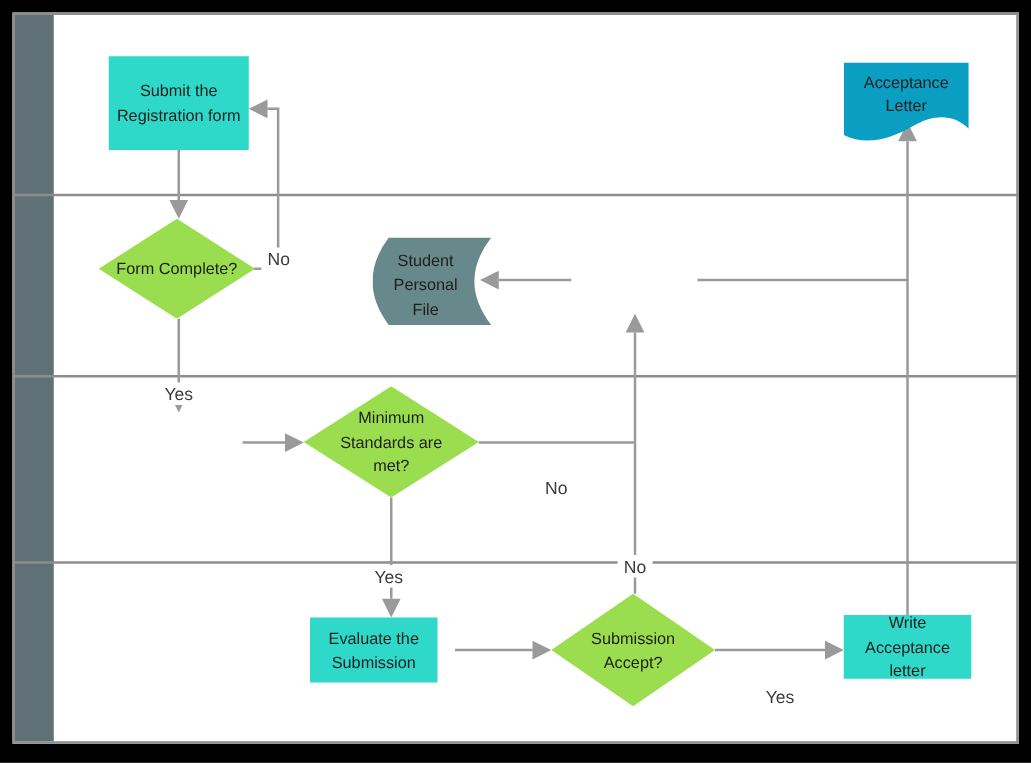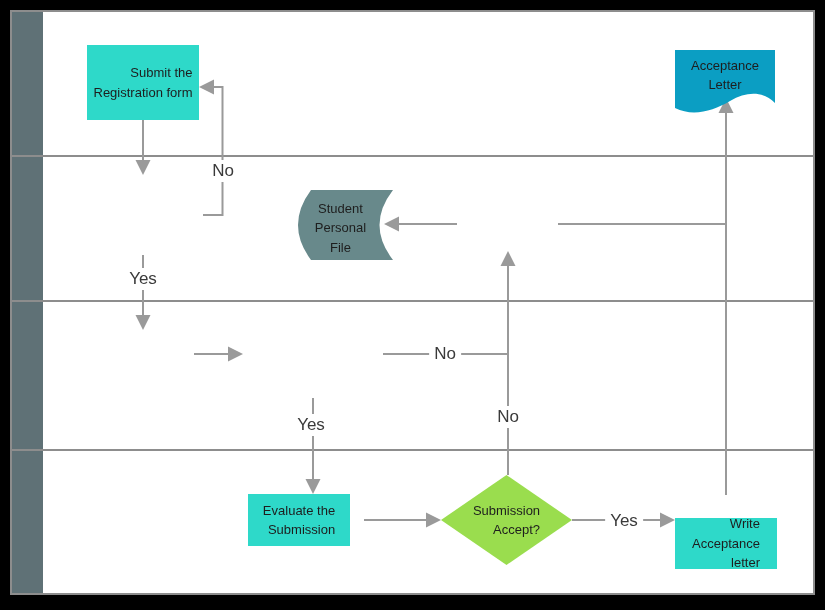--- a/index.html
+++ b/index.html
@@ -22,42 +22,42 @@
   .lane-divider {
     position:absolute; left:10px; width:805px; height:2px;
     background:var(--canvas-border,#8d8d8d); z-index:2;
   }
   #edges { position:absolute; left:0; top:0; z-index:3; }
   .edge { stroke:var(--connector,#9a9a9a); stroke-width:2; fill:none; }
   .ah   { fill:var(--connector,#9a9a9a); stroke:none; }
   .node {
     position:absolute; z-index:4;
     display:flex; align-items:center; justify-content:center;
-    text-align:right; white-space:pre-line;
+    text-align:center; white-space:pre-line;
     font-size:13px; line-height:1.5; color:var(--node-text,#1e1e1e);
   }
   .process  { background:var(--process-fill,#2ed9c9); }
   .decision { background:var(--decision-fill,#9add4e);
               clip-path:polygon(50% 0%,100% 50%,50% 100%,0% 50%); }
   .shape-wrap { position:absolute; z-index:4; }
   .shape-wrap svg { position:absolute; left:0; top:0; display:block; }
   .shape-label {
     position:absolute; left:0; top:0; width:100%; height:100%;
     display:flex; align-items:center; justify-content:center;
     text-align:center; white-space:pre-line;
     font-size:13px; line-height:1.5; color:var(--node-text,#1e1e1e);
   }
   .stored-data-fill { fill:var(--stored-data-fill,#68898b); }
   .document-fill    { fill:var(--document-fill,#0b9ec3); }
   #file-label { padding-right:10px; }
   #doc-label  { padding-bottom:14px; }
   .elabel {
     position:absolute; z-index:5; transform:translate(-50%,-50%);
     background:var(--canvas-bg,#fff); padding:1px 5px;
-    font-size:17px; color:var(--label-text,#3a3a3a);
+    font-size:14px; color:var(--label-text,#3a3a3a);margin-top:36px;
   }
 </style>
 </head>
 <body>
 
 <div id="frame">
   <div id="canvas"></div>
 
   <div class="lane-band"></div>
   <div class="lane-divider" style="top:155px"></div>
@@ -98,52 +98,60 @@
 
     <path class="edge" d="M457 224 H399"></path>
     <polygon class="ah" points="384,224 399,216.5 399,231.5"></polygon>
   </svg>
 
   <div class="node process" style="left:87px;top:45px;width:112px;height:75px">
     <span>Submit the
 Registration form</span>
   </div>
 
+  <div class="node decision" style="left:79px;top:175px;width:125px;height:80px">
+    <span>Form Complete?</span>
+  </div>
 
   <div class="shape-wrap" style="left:298px;top:190px;width:95px;height:76px">
     <svg width="95" height="70" viewBox="0 0 95 70">
       <path class="stored-data-fill" d="M95,0 L13,0 Q-13,35 13,70 L95,70 Q68,35 95,0 Z"></path>
     </svg>
     <span class="shape-label" id="file-label">Student
 Personal
 File</span>
   </div>
 
 
   <div class="shape-wrap" style="left:675px;top:50px;width:100px;height:64px">
     <svg width="100" height="64" viewBox="0 0 100 64">
       <path class="document-fill" d="M0,0 L100,0 L100,53 C88,41 72,41 55,51 C38,61 18,67 0,58 Z"></path>
     </svg>
     <span class="shape-label" id="doc-label">Acceptance
 Letter</span>
   </div>
 
 
+  <div class="node decision" style="left:243px;top:309px;width:140px;height:89px">
+    <span>Minimum
+Standards are
+met?</span>
+  </div>
 
   <div class="node process" style="left:248px;top:494px;width:102px;height:52px">
     <span>Evaluate the
 Submission</span>
   </div>
 
   <div class="node decision" style="left:441px;top:475px;width:131px;height:90px">
     <span>Submission
 Accept?</span>
   </div>
 
-  <div class="node process" style="left:675px;top:518px;width:102px;height:51px">
+  <div class="node process" style="left:675px;top:492px;width:102px;height:51px">
     <span>Write
 Acceptance
 letter</span>
   </div>
 
   <span class="elabel" style="left:223px;top:171px">No</span>
   <span class="elabel" style="left:143px;top:279px">Yes</span>
   <span class="elabel" style="left:445px;top:354px">No</span>
   <span class="elabel" style="left:311px;top:425px">Yes</span>
   <span class="elabel" style="left:508px;top:417px">No</span>

